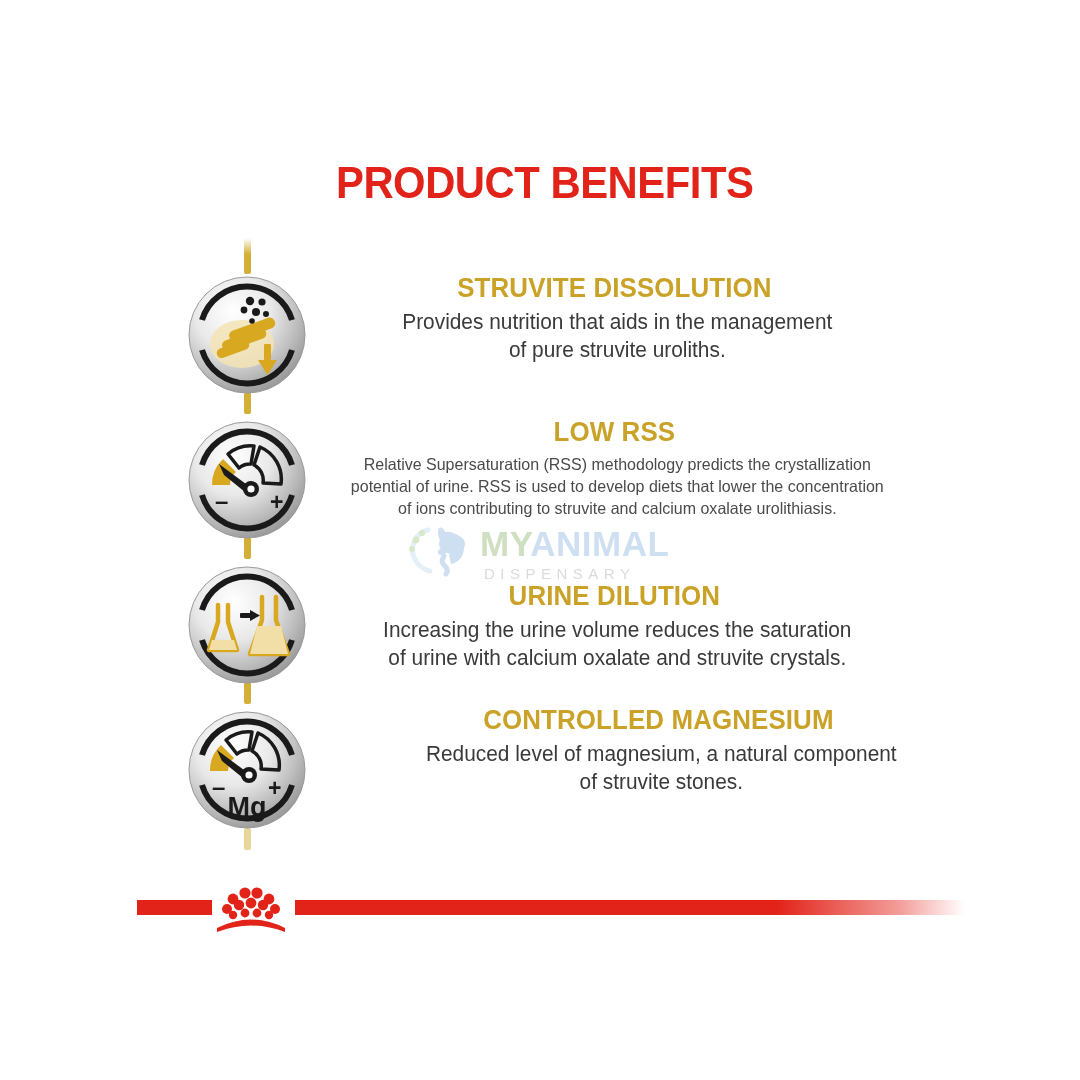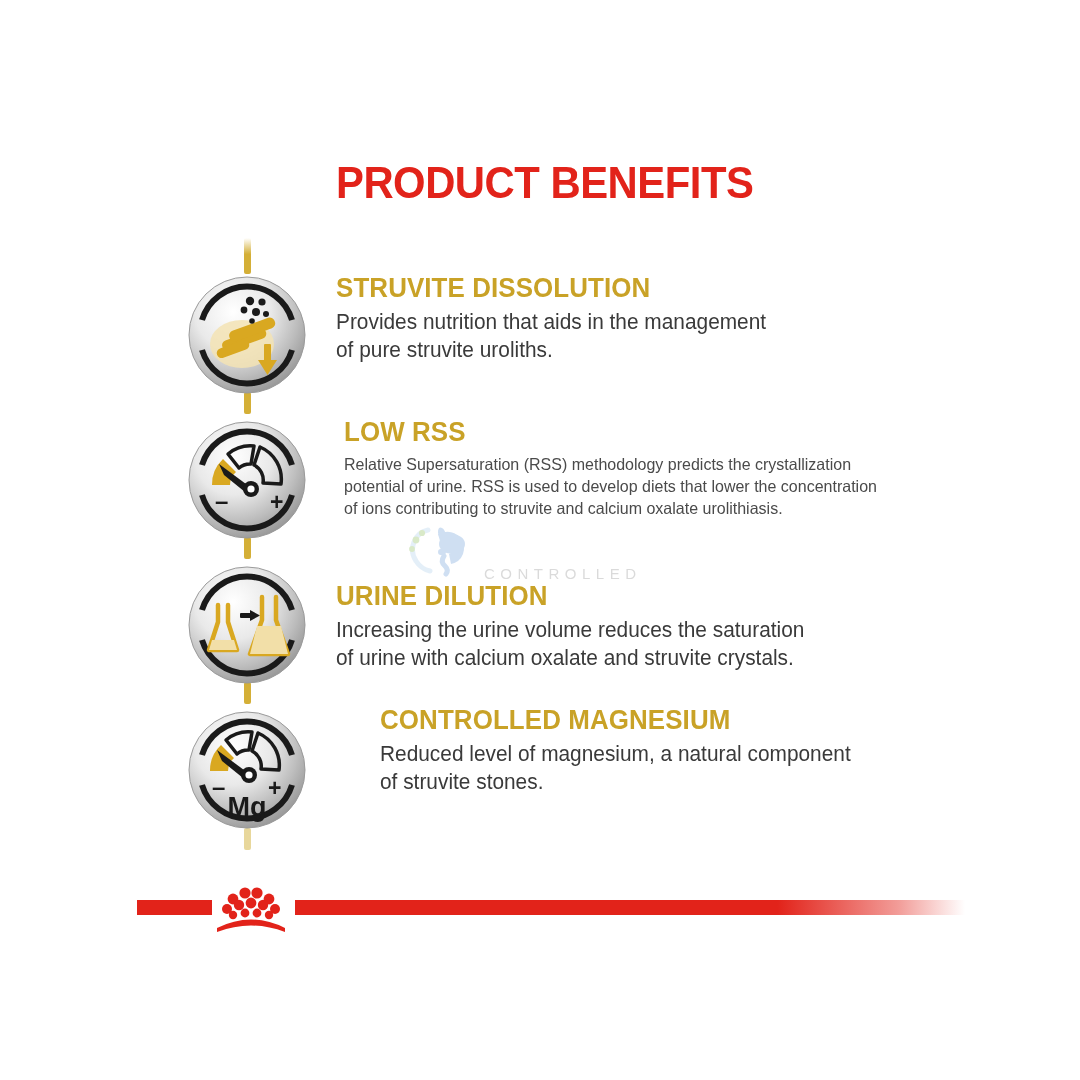--- a/index.html
+++ b/index.html
@@ -12,20 +12,21 @@
     height: 1080px;
     overflow: hidden;
     font-family: "Liberation Sans", sans-serif;
     position: relative;
   }
 
   #page {
     position: absolute;
     inset: 0;
     background: #ffffff;
+    text-align: center;
   }
 
   
   .title {
     position: absolute;
     left: 336px;
     top: 158px;
     font-size: 44px;
     font-weight: 700;
     letter-spacing: -0.5px;
@@ -260,21 +261,21 @@
           <path d="M 72 26 A 35 35 0 0 1 93 63 L 75 62 A 17 17 0 0 0 66 44 Z" fill="none" stroke="#1a1a1a" stroke-width="3.5" stroke-linejoin="round"></path>
 
           <path d="M 62 66 L 31 43 L 36 54 L 57 71 Z" fill="#1a1a1a"></path>
           <circle cx="63" cy="68" r="8" fill="#1a1a1a"></circle>
           <circle cx="63" cy="68" r="3.6" fill="#ffffff"></circle>
 
           <text x="27" y="88" font-family="Liberation Sans, sans-serif" font-size="24" font-weight="700" fill="#1a1a1a">–</text>
           <text x="82" y="89" font-family="Liberation Sans, sans-serif" font-size="23" font-weight="700" fill="#1a1a1a">+</text>
         </svg>
       </div>
-      <div class="text-col" style="top:418px;margin-left:8px;">
+      <div class="text-col" style="top:418px;">
         <div class="bhead">LOW RSS</div>
         <div class="bbody small">
           <div>Relative Supersaturation (RSS) methodology predicts the crystallization</div>
           <div>potential of urine. RSS is used to develop diets that lower the concentration</div>
           <div>of ions contributing to struvite and calcium oxalate urolithiasis.</div>
         </div>
       </div>
     </div>
 
     <div class="row" style="top:0;">
@@ -360,21 +361,22 @@
         <path d="M33 20 q-5 -8 -2 -12 q4 -2 7 6 Z" fill="#A9C6E8"></path>
         <ellipse cx="34" cy="32" rx="4" ry="3.2" fill="#A9C6E8"></ellipse>
         <path d="M36 36 q-4 6 1 10 q4 4 1 8" fill="none" stroke="#A9C6E8" stroke-width="5" stroke-linecap="round"></path>
         <g fill="#BBD89C">
           <circle cx="8" cy="20" r="3.4"></circle>
           <circle cx="14" cy="13" r="3.1"></circle>
           <circle cx="4" cy="29" r="2.9"></circle>
         </g>
       </svg>
     </div>
-    <div class="wm-sub">CONTROLLED</div>
+    <div class="wm-text"><span class="wm-my">MY</span><span class="wm-an">ANIMAL</span></div>
+    <div class="wm-sub">DISPENSARY</div>
   </div>
 
   <div class="footer">
     <div class="bar-left"></div>
     <div class="bar-right"></div>
     <div class="crown">
       <svg viewBox="0 0 92 52" width="92" height="52">
         <g fill="#E2231A">
 
           <circle cx="28" cy="17" r="5.4"></circle>

